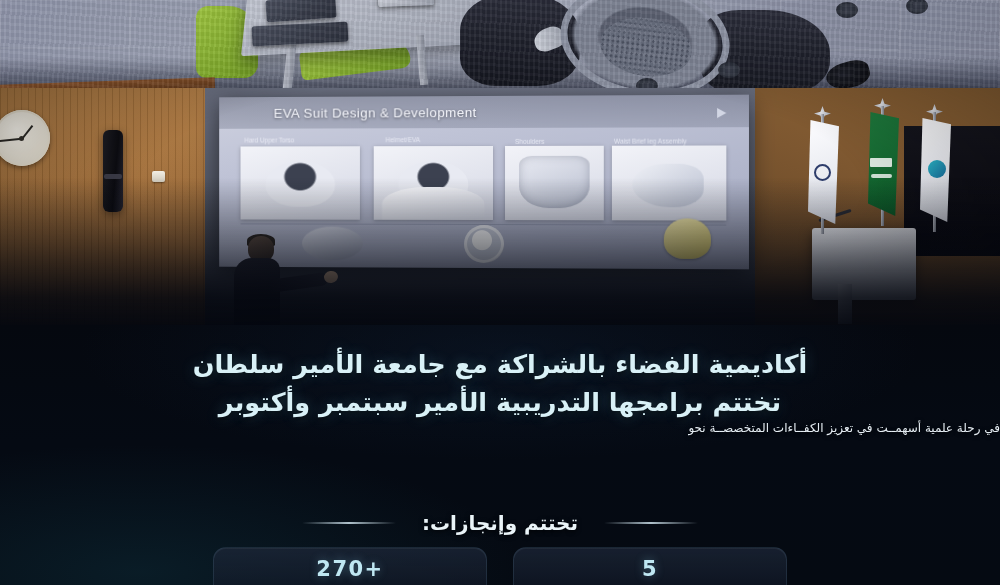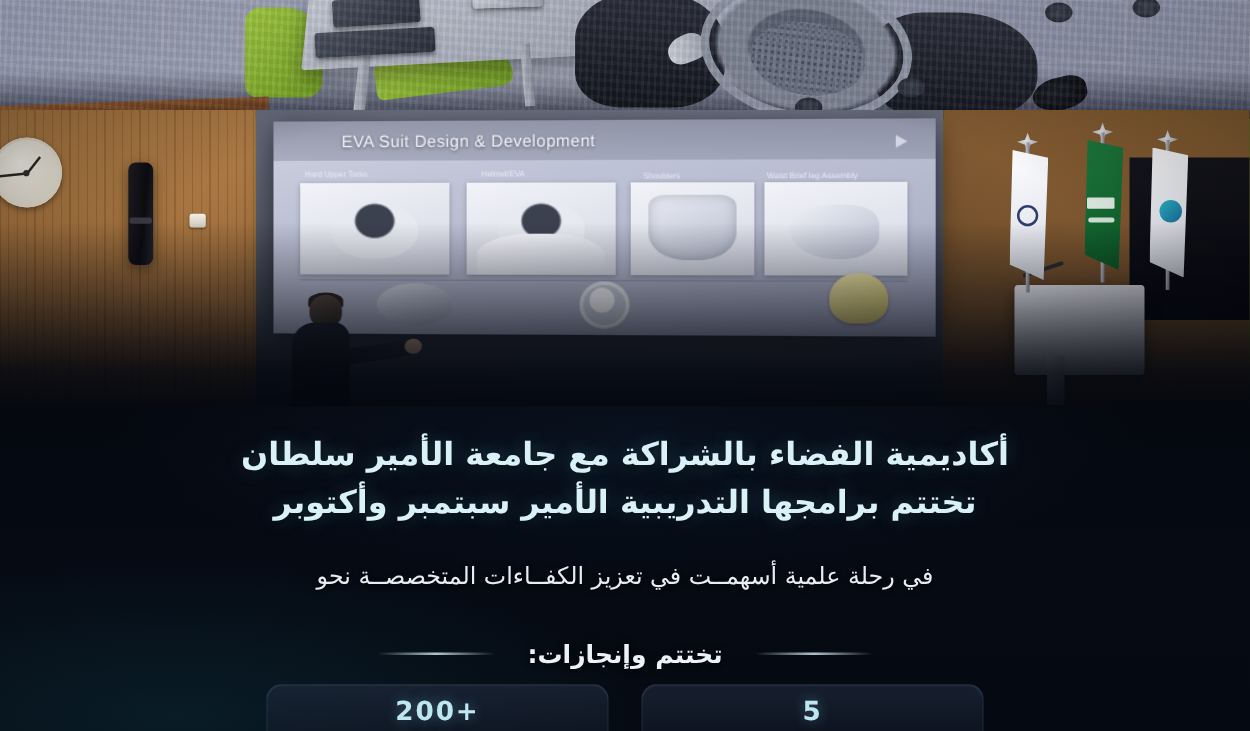--- a/index.html
+++ b/index.html
@@ -1,21 +1,21 @@
 <!DOCTYPE html>
 <html lang="ar" dir="rtl"><head>
 <meta charset="utf-8">
 <title>Space Academy Announcement</title>
 <style>
   * { margin:0; padding:0; box-sizing:border-box; }
   html,body { width:1000px; height:585px; overflow:hidden; background:#03050c; }
   body { font-family:"DejaVu Sans","Liberation Sans",sans-serif; }
 
   .poster { position:relative; width:1000px; height:585px; overflow:hidden;
-            background:#4d7c0f; }
+            background:#0ea5e9; }
 
   
   .strip { position:absolute; left:0; top:0; width:1000px; height:95px; overflow:hidden;
            background:
              linear-gradient(to bottom, rgba(150,150,165,.0) 60%, rgba(20,24,40,.75) 100%),
              linear-gradient(120deg,#8e93a8 0%,#9aa0b2 25%,#a7acbc 50%,#8b90a4 75%,#7d8295 100%);
   }
   .strip::after{ 
     content:""; position:absolute; inset:0;
     background-image:
@@ -164,22 +164,22 @@
       radial-gradient(ellipse 60% 60% at 50% 10%, rgba(16,34,58,.35) 0%, rgba(4,7,15,0) 70%),
       linear-gradient(180deg,#05080f 0%,#050a13 45%,#050a12 100%);
   }
 
   .headline{ position:absolute; left:0; top:20px; width:1000px; text-align:center;
              color:#d9f1f7; font-weight:bold; font-size:25.5px; line-height:38px;
              letter-spacing:.2px; direction:rtl;
              text-shadow:0 0 14px rgba(120,200,225,.30), 0 2px 5px rgba(0,0,0,.85); }
   .headline .l{ display:block; }
 
-  .subtitle{ position:absolute; left:0; top:123px; width:1000px; text-align:center;
-             color:#e6eef4; font-size:19px; line-height:26px; direction:rtl;
+  .subtitle{ position:absolute; left:0; top:90px; width:1000px; 
+             color:#e6eef4; font-size:12px; line-height:26px; direction:rtl;
              text-shadow:0 1px 4px rgba(0,0,0,.8); }
   .subtitle .l{ display:block; }
 
   .section-head{ position:absolute; left:0; top:186px; width:1000px;
                  display:flex; align-items:center; justify-content:center; gap:26px; direction:rtl; }
   .section-head .rule{ width:94px; height:2px; border-radius:2px;
                        background:linear-gradient(90deg, rgba(206,226,236,0), rgba(206,226,236,.85), rgba(206,226,236,0)); }
   .section-title{ color:#eaf4f8; font-weight:bold; font-size:20px; letter-spacing:.3px;
                   text-shadow:0 1px 5px rgba(0,0,0,.8); }
 
@@ -330,18 +330,18 @@
       <div class="rule"></div>
       <div class="section-title">تختتم وإنجازات:</div>
       <div class="rule"></div>
     </div>
 
     <div class="stats">
       <div class="stat-card">
         <span class="stat-value">5</span>
       </div>
       <div class="stat-card">
-        <span class="stat-value">200+</span>
+        <span class="stat-value">270+</span>
       </div>
     </div>
 
   </div>
 </div>
 
 </body></html>

